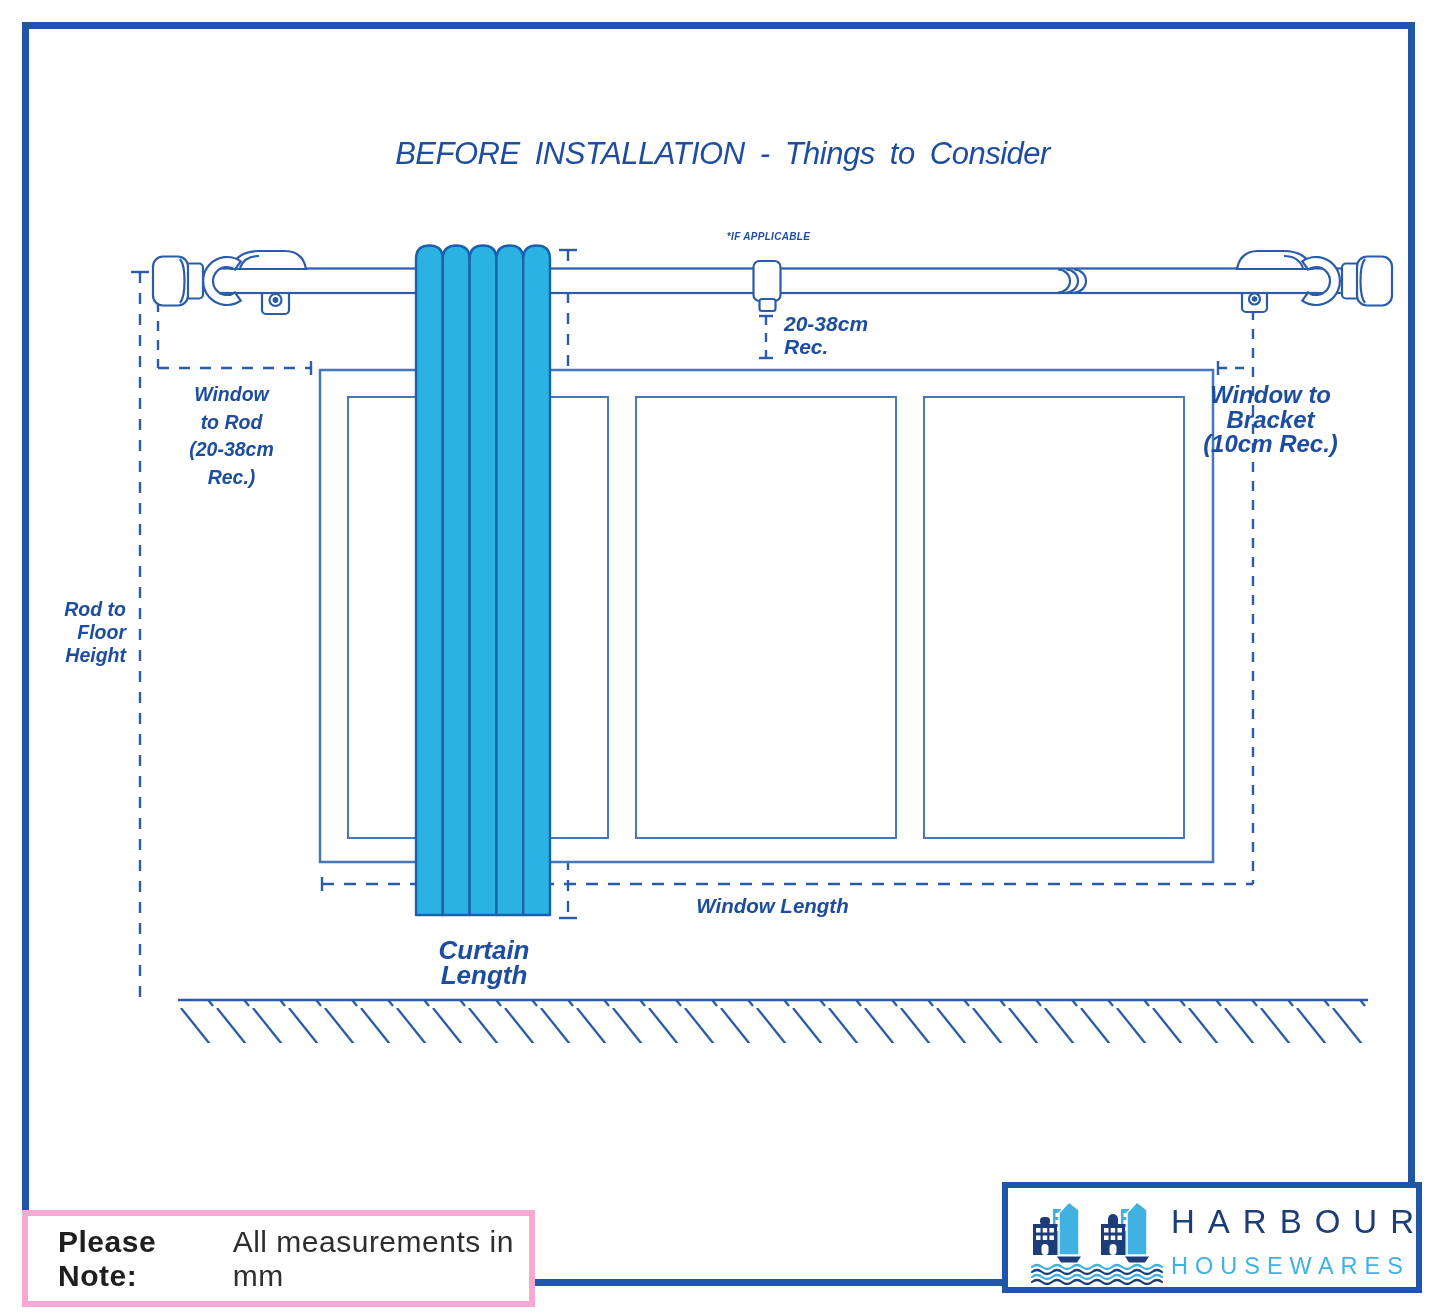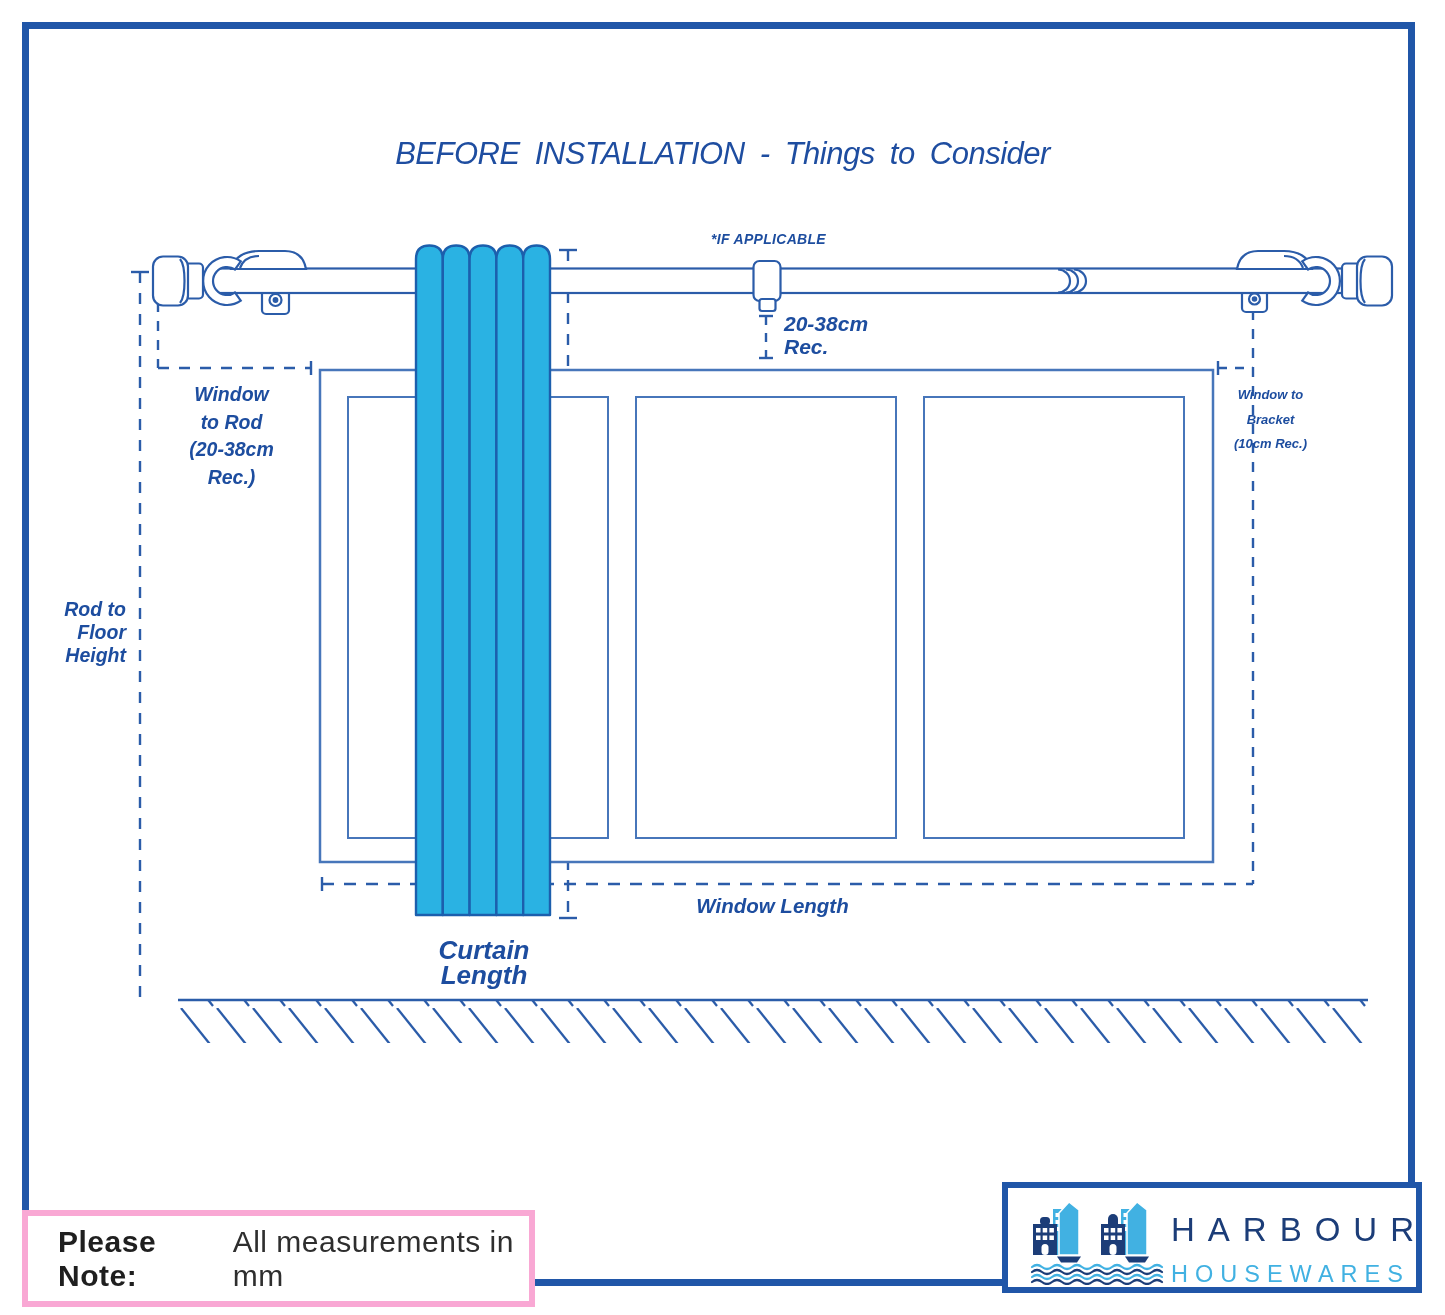--- a/index.html
+++ b/index.html
@@ -14,41 +14,41 @@
   .diagram-svg{position:absolute;left:0;top:0;width:1445px;height:1315px;}
   .title{
     position:absolute;left:0;top:129px;width:1445px;text-align:center;
     font-size:31px;font-weight:400;font-style:italic;color:#1e4da0;
     letter-spacing:-0.5px;word-spacing:7px;line-height:50px;
   }
   .lbl{
     position:absolute;color:#1d4d9f;font-weight:700;font-style:italic;
     text-align:center;
   }
-  .lbl-if{left:696px;top:231px;width:145px;font-size:14px;letter-spacing:0.3px;}
+  .lbl-if{left:696px;top:231px;width:145px;font-size:10px;letter-spacing:0.3px;}
   .lbl-drop{left:784px;top:312px;width:120px;font-size:21px;line-height:23px;text-align:left;}
   .lbl-wtr{left:154px;top:381px;width:155px;font-size:19.5px;line-height:27.5px;}
-  .lbl-wtb{left:1192px;top:383px;width:157px;font-size:13px;line-height:24.5px;}
+  .lbl-wtb{left:1192px;top:383px;width:157px;font-size:24px;line-height:24.5px;}
   .lbl-rtf{left:20px;top:598px;width:106px;font-size:19.5px;line-height:23px;text-align:right;}
   .lbl-ww{left:690px;top:894px;width:165px;font-size:20.5px;}
   .lbl-cl{left:422px;top:938px;width:124px;font-size:26px;line-height:24.5px;}
   .note-box{
     position:absolute;left:22px;top:1210px;width:513px;height:97px;
     border:6px solid #f9a8d4;box-sizing:border-box;background:#ffffff;
     display:flex;align-items:center;padding-left:30px;z-index:5;
   }
   .note-label{font-size:30px;font-weight:700;color:#1f1f1f;letter-spacing:0.5px;}
   .note-text{font-size:30px;font-weight:400;color:#2e2e2e;margin-left:13px;letter-spacing:0.5px;}
   .logo-box{
     position:absolute;left:1002px;top:1182px;width:420px;height:111px;
     border:6px solid #2056a8;box-sizing:border-box;background:#ffffff;z-index:5;
   }
   .logo-icon{position:absolute;left:20px;top:9px;}
   .logo-textblock{position:absolute;left:163px;top:17px;}
-  .logo-title{font-size:33px;font-weight:400;letter-spacing:13px;color:#1c3d78;line-height:34px;margin-top:8px;}
+  .logo-title{font-size:33px;font-weight:400;letter-spacing:13px;color:#1c3d78;line-height:34px;}
   .logo-subtitle{font-size:23.5px;font-weight:400;letter-spacing:7px;color:#41b1e2;line-height:26px;margin-top:14px;}
 </style>
 </head>
 <body>
 
 <div id="canvas">
 
   <div class="page-border"></div>
 
   <div class="title">BEFORE INSTALLATION - Things to Consider</div>

